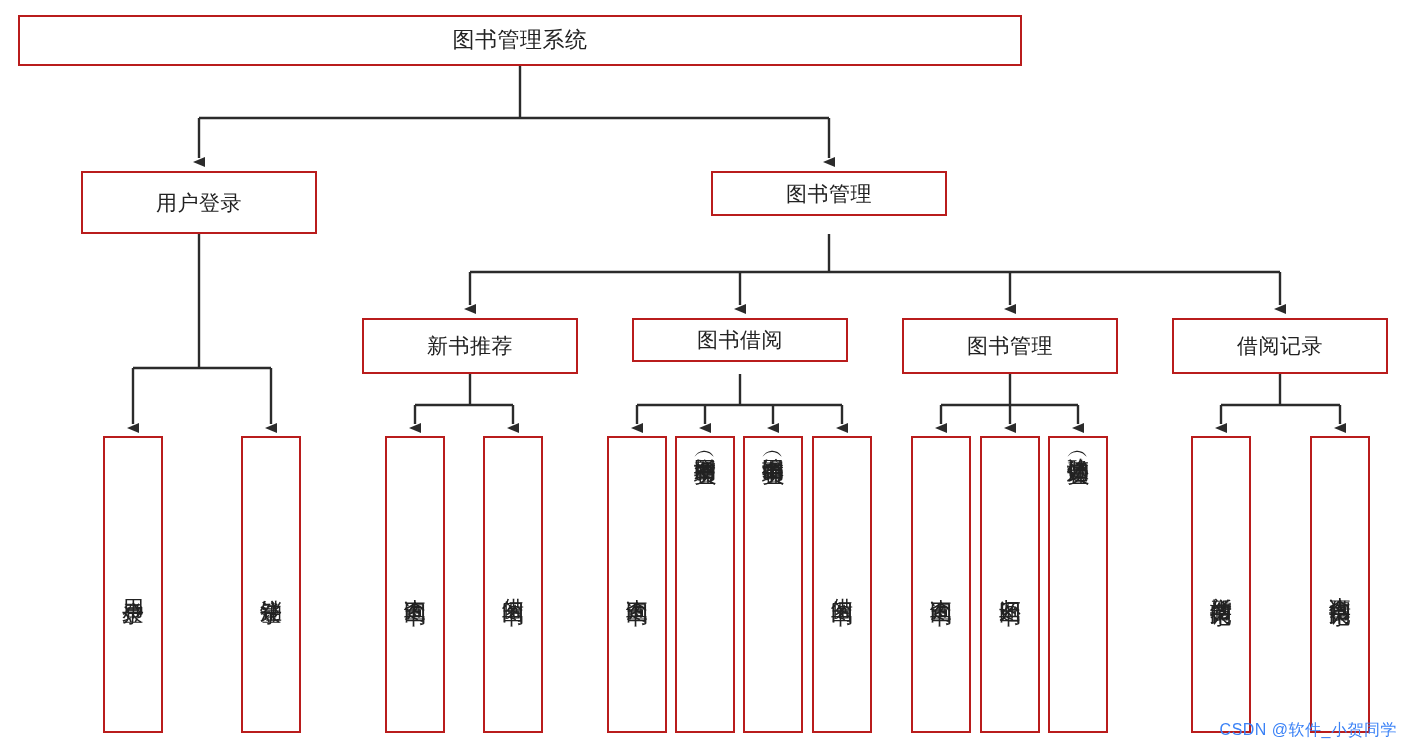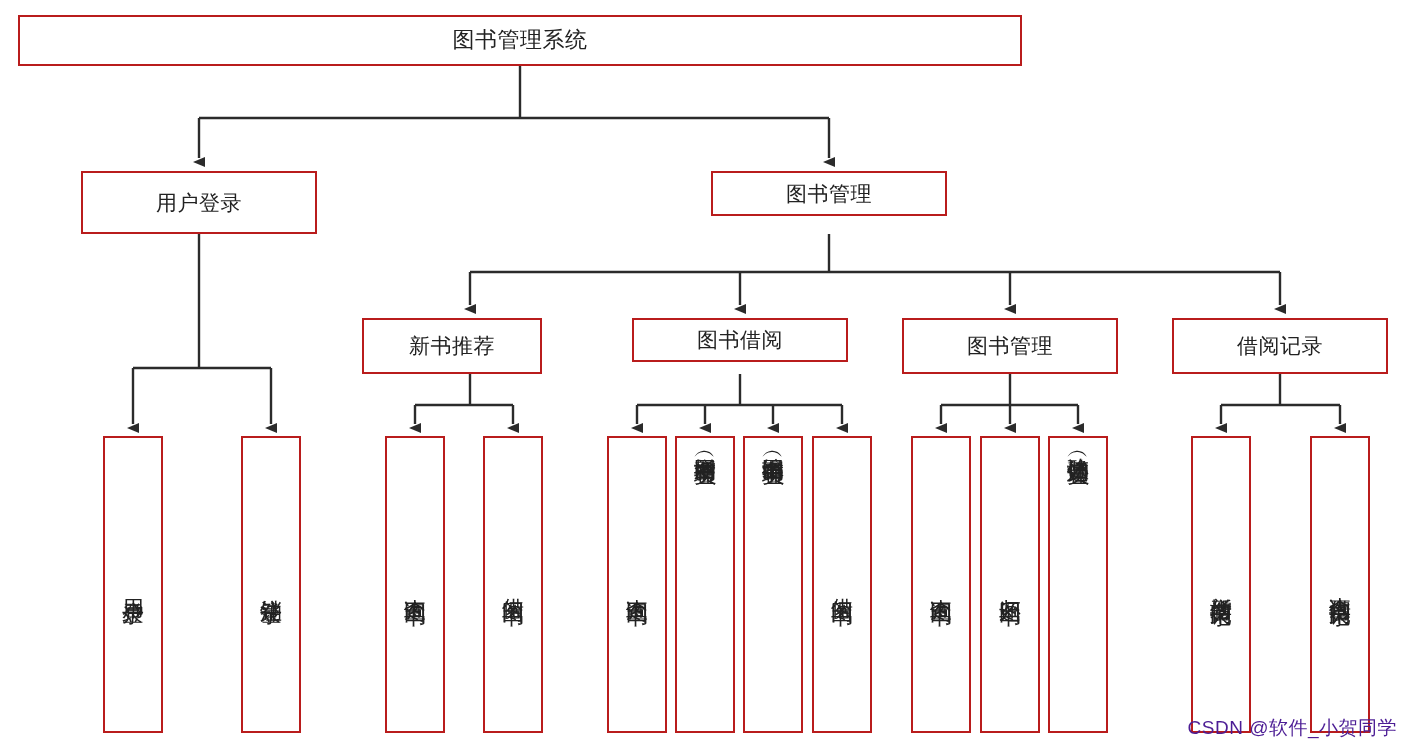--- a/index.html
+++ b/index.html
@@ -67,22 +67,22 @@
   }
   
   .node.vert.mid {
     align-items: center;
     padding-top: 0;
   }
   .watermark {
     position: absolute;
     right: 8px;
     bottom: 6px;
-    font-size: 19px;
-    color: #4c1d95;
+    font-size: 16px;
+    color: #3b82f6;
     letter-spacing: 0.5px;
     white-space: nowrap;
   }
 </style>
 </head>
 <body>
 
 <div id="canvas">
 
   <svg class="wires" viewBox="0 0 1405 747" xmlns="http://www.w3.org/2000/svg">
@@ -139,21 +139,21 @@
     <span class="lbl">图书管理系统</span>
   </div>
 
   <div class="node horiz" style="left:81px; top:171px; width:236px; height:63px;">
     <span class="lbl">用户登录</span>
   </div>
   <div class="node horiz" style="left:711px; top:171px; width:236px; height:45px;">
     <span class="lbl">图书管理</span>
   </div>
 
-  <div class="node horiz" style="left:362px; top:318px; width:180px; height:56px;">
+  <div class="node horiz" style="left:362px; top:318px; width:216px; height:56px;">
     <span class="lbl">新书推荐</span>
   </div>
   <div class="node horiz" style="left:632px; top:318px; width:216px; height:44px;">
     <span class="lbl">图书借阅</span>
   </div>
   <div class="node horiz" style="left:902px; top:318px; width:216px; height:56px;">
     <span class="lbl">图书管理</span>
   </div>
   <div class="node horiz" style="left:1172px; top:318px; width:216px; height:56px;">
     <span class="lbl">借阅记录</span>

